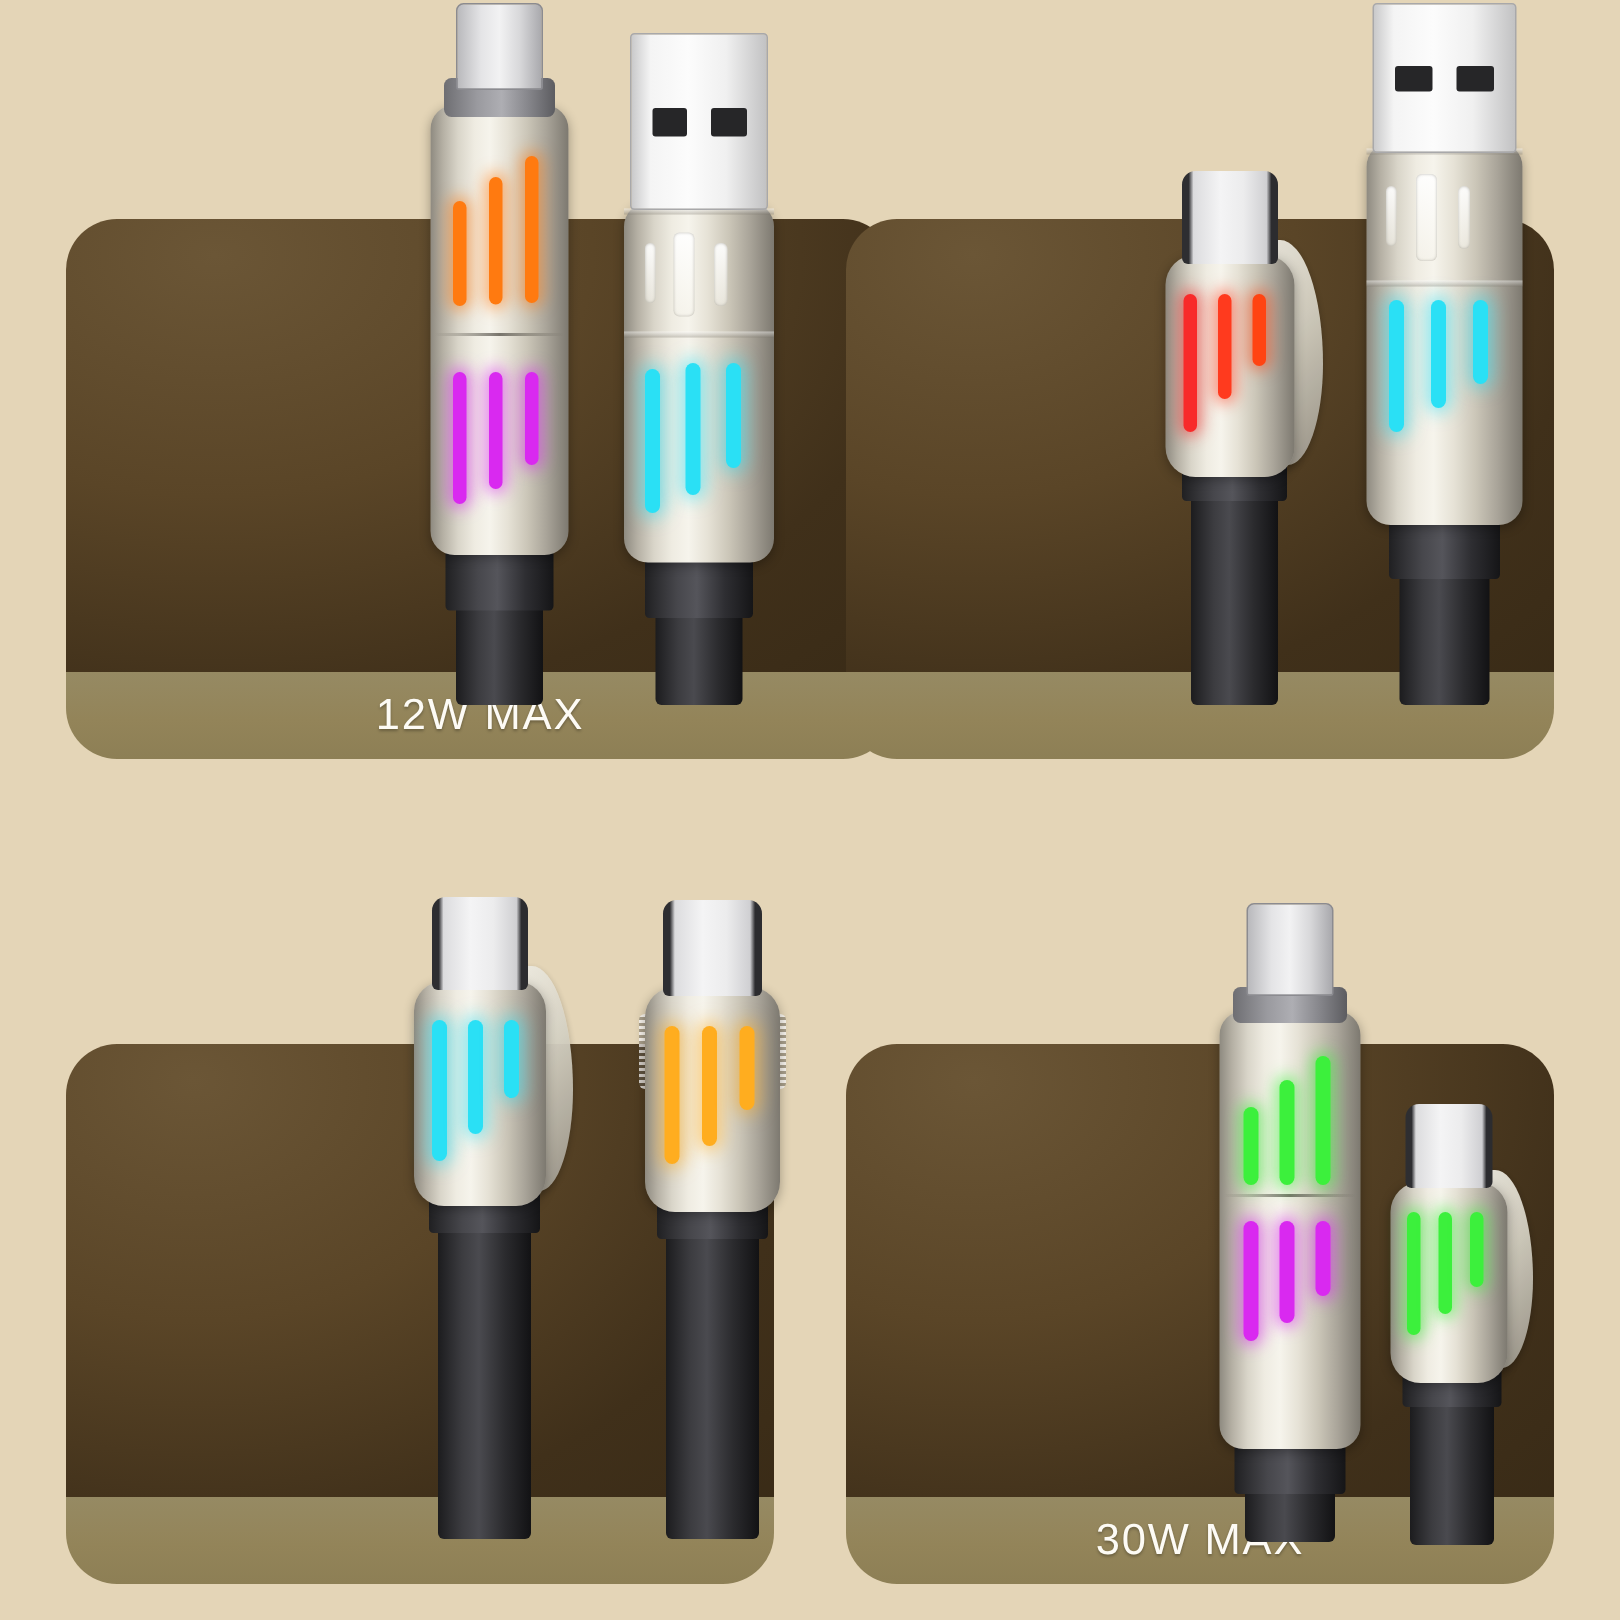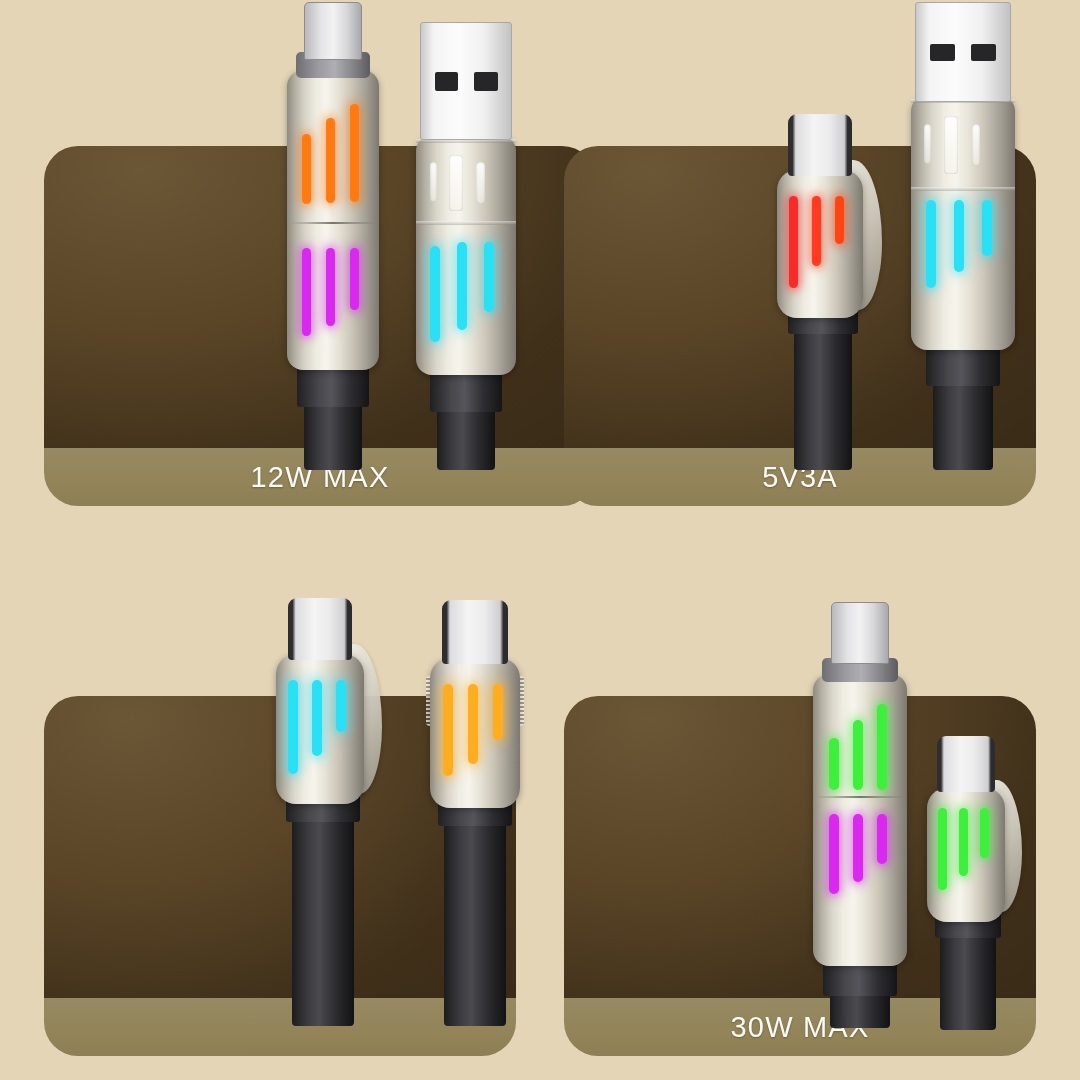--- a/index.html
+++ b/index.html
@@ -187,21 +187,20 @@
       <div class="led" style="left:31px;top:0px;width:10px;height:88px;background:#2ae0f5;box-shadow:0 0 11px 3px rgba(42,224,245,.55);"></div>
       <div class="led" style="left:58px;top:0px;width:10px;height:70px;background:#2ae0f5;box-shadow:0 0 11px 3px rgba(42,224,245,.55);"></div>
     </div>
   </div>
 
   <div class="panel" style="left:564px;top:146px;width:472px;height:360px;">
     <div class="panel-body">
       <div class="panel-dark"></div>
       <div class="panel-strip"></div>
     </div>
-    <div class="panel-label">5V3A</div>
   </div>
 
   <div class="conn" style="left:768px;top:110px;width:130px;height:360px;">
     <div class="cord" style="left:42%;top:215px;width:58px;height:145px;"></div>
     <div class="cord-neck" style="left:42%;top:190px;width:70px;height:34px;"></div>
     <div class="wing" style="left:62px;top:50px;width:52px;height:150px;"></div>
     <div class="barrel short" style="left:40%;top:60px;width:86px;height:148px;"></div>
     <div class="tip-usbc" style="left:40%;top:4px;width:64px;height:62px;"></div>
     <div class="leds" style="left:40%;top:86px;width:70px;height:110px;">
       <div class="led" style="left:4px;top:0px;width:9px;height:92px;background:#f82a2a;box-shadow:0 0 10px 3px rgba(248,42,42,.55);"></div>

